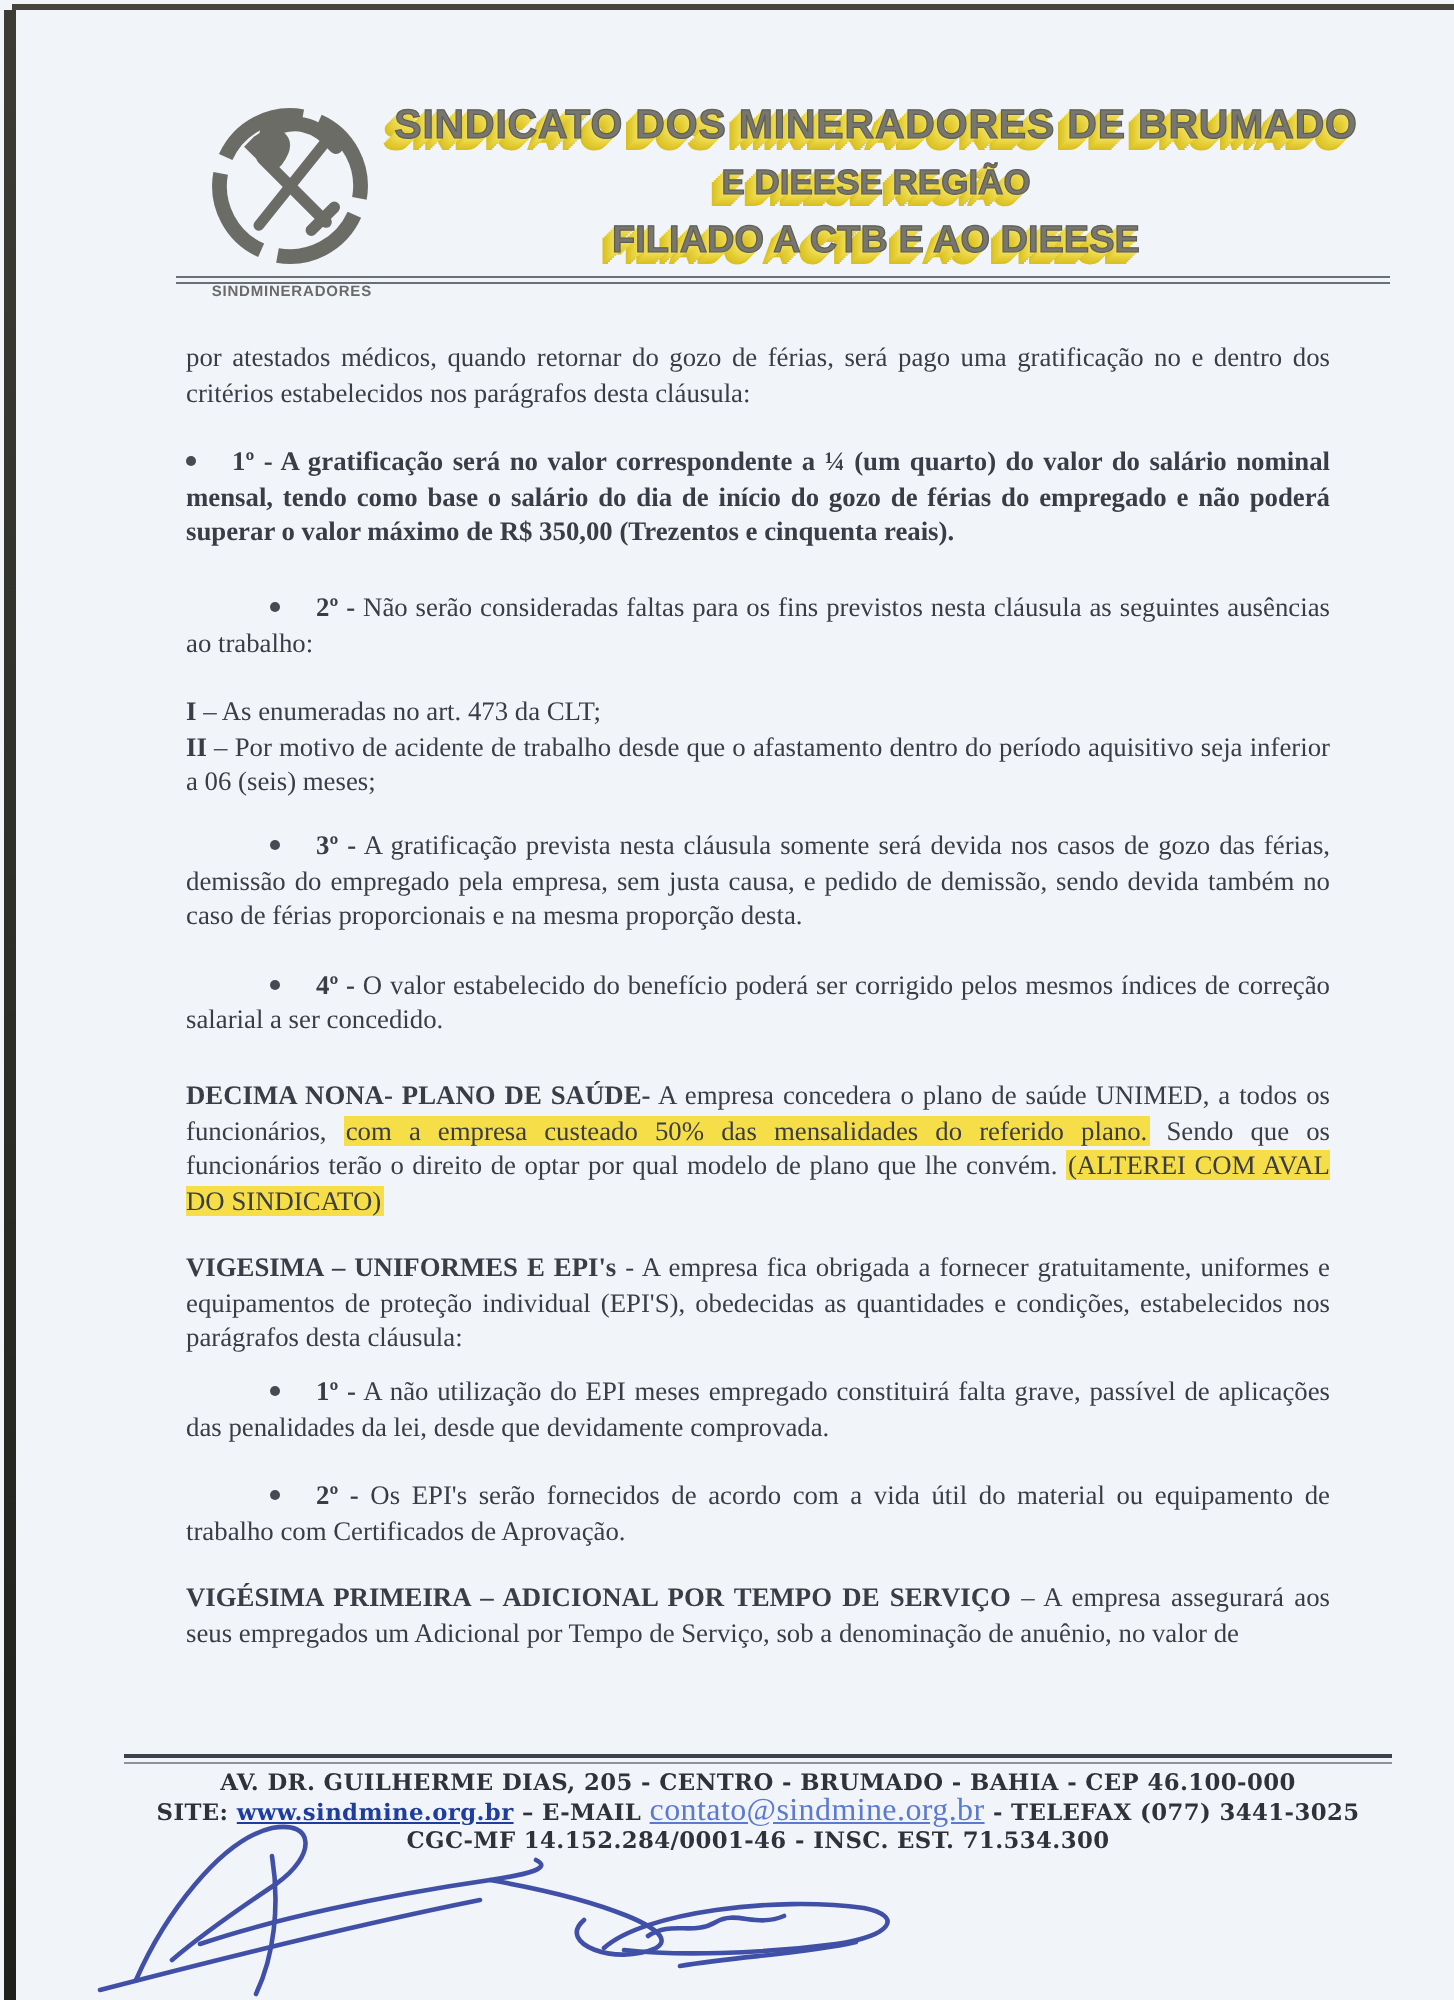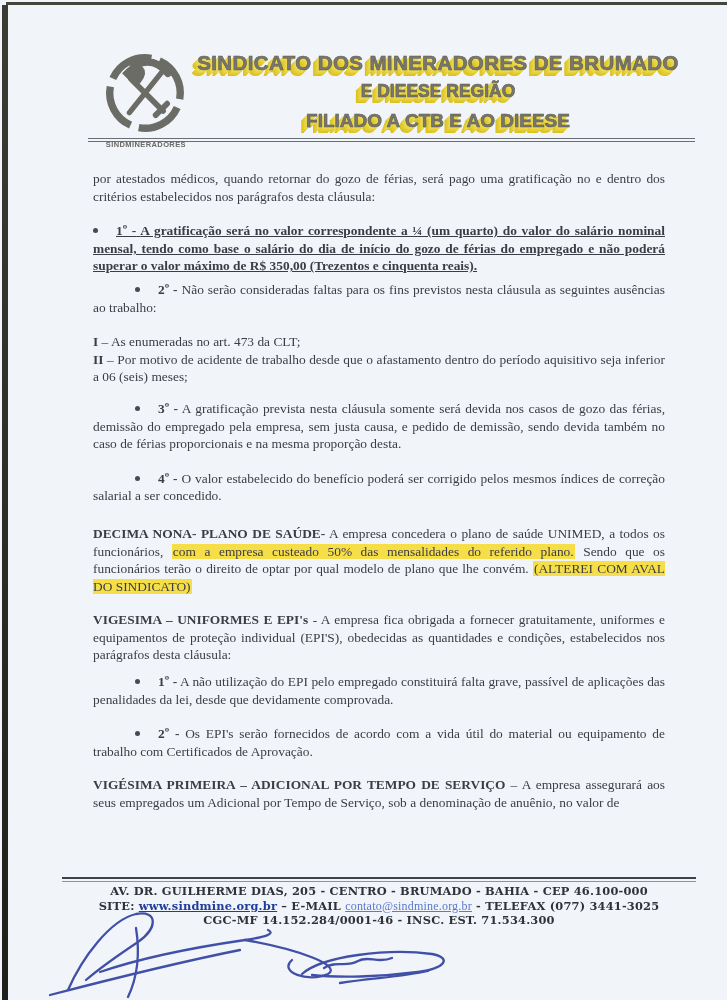--- a/index.html
+++ b/index.html
@@ -20,40 +20,40 @@
   .title-block .l2{font-size:17.5px;}
   .title-block .l3{font-size:19px;}
   .wordart{text-shadow:-1px 1px 0 #eedc52,-2px 2px 0 #ebd748,-3px 3px 0 #e7d23e,
             -4px 4px 0 #e3cc33,-5px 5px 0 #dfc72b,-6px 6px 0 #d9c124;}
   .rule-header{position:absolute;left:88px;top:138px;width:607px;height:2px;
                border-top:1.5px solid #6a6f76;border-bottom:1.5px solid #6a6f76;}
   
   .content{position:absolute;left:93px;top:170px;width:572px;font-size:13.4px;
            line-height:17.6px;text-align:justify;}
   .content p{margin:0 0 17px 0;}
-  p.tight{margin-bottom:6px;text-decoration:underline;}
+  p.tight{margin-bottom:20px;}
   p.nogap{margin-bottom:0;}
   p.after-items{margin-bottom:14px;}
   .hang{margin-left:42px;}
   .indent{text-indent:42px;}
   .dot{display:inline-block;width:5px;height:5px;border-radius:50%;background:#474a52;
        vertical-align:2px;}
   .gap{display:inline-block;width:18px;}
   .bold{font-weight:bold;}
   .head{font-weight:bold;}
   mark.hl{background:#f6de49;color:#3a3d45;padding:0 1px;margin-top:20px;}
   
   .rule-footer{position:absolute;left:62px;top:877px;width:634px;height:2px;
                border-top:2px solid #3e434b;border-bottom:1px solid #8d929b;}
   .footer{position:absolute;left:70px;top:884px;width:618px;text-align:center;
           font-family:"DejaVu Serif",serif;font-weight:bold;font-size:11.4px;
           line-height:14.6px;color:#2f323a;letter-spacing:.2px;}
   .footer a{cursor:pointer;}
   .site-link{color:#1f3d9e;text-decoration:underline;}
-  .email-link{color:#5b79cf;text-decoration:underline;font-weight:400;font-size:12px;
+  .email-link{color:#5b79cf;text-decoration:underline;font-weight:400;font-size:16px;
               font-family:"Liberation Serif",serif;}
   .sign-overlay{position:absolute;left:40px;top:898px;width:430px;height:102px;}
 </style>
 </head>
 <body>
 
 <div class="page">
   <div class="edge-top"></div>
   <div class="edge-left"></div>
 
@@ -87,21 +87,21 @@
     <p class="after-items"><b>II</b> <span>– Por motivo de acidente de trabalho desde que o afastamento dentro do período aquisitivo seja inferior a 06 (seis) meses;</span></p>
 
     <p class="indent"><span class="dot"></span><span class="gap"></span><b>3º -</b> <span>A gratificação prevista nesta cláusula somente será devida nos casos de gozo das férias, demissão do empregado pela empresa, sem justa causa, e pedido de demissão, sendo devida também no caso de férias proporcionais e na mesma proporção desta.</span></p>
 
     <p class="indent" style="margin-bottom:20px"><span class="dot"></span><span class="gap"></span><b>4º -</b> <span>O valor estabelecido do benefício poderá ser corrigido pelos mesmos índices de correção salarial a ser concedido.</span></p>
 
     <p style="margin-bottom:16px"><span class="head">DECIMA NONA- PLANO DE SAÚDE-</span> <span>A empresa concedera o plano de saúde UNIMED, a todos os funcionários, </span><mark class="hl">com a empresa custeado 50% das mensalidades do referido plano.</mark> <span>Sendo que os funcionários terão o direito de optar por qual modelo de plano que lhe convém. </span><mark class="hl">(ALTEREI COM AVAL DO SINDICATO)</mark></p>
 
     <p style="margin-bottom:9px"><span class="head">VIGESIMA – UNIFORMES E EPI's</span> <span>- A empresa fica obrigada a fornecer gratuitamente, uniformes e equipamentos de proteção individual (EPI'S), obedecidas as quantidades e condições, estabelecidos nos parágrafos desta cláusula:</span></p>
 
-    <p class="indent"><span class="dot"></span><span class="gap"></span><b>1º -</b> <span>A não utilização do EPI pelo empregado constituirá falta grave, passível de aplicações das penalidades da lei, desde que devidamente comprovada.</span></p>
+    <p class="indent"><span class="dot"></span><span class="gap"></span><b>1º -</b> <span>A não utilização do EPI meses empregado constituirá falta grave, passível de aplicações das penalidades da lei, desde que devidamente comprovada.</span></p>
 
     <p class="indent" style="margin-bottom:16px"><span class="dot"></span><span class="gap"></span><b>2º -</b> <span>Os EPI's serão fornecidos de acordo com a vida útil do material ou equipamento de trabalho com Certificados de Aprovação.</span></p>
 
 
     <p class="nogap"><span class="head">VIGÉSIMA PRIMEIRA – ADICIONAL POR TEMPO DE SERVIÇO</span> <span>– A empresa assegurará aos seus empregados um Adicional por Tempo de Serviço, sob a denominação de anuênio, no valor de</span></p>
   </div>
 
   <div class="rule-footer"></div>
   <div class="footer">
     <div>AV. DR. GUILHERME DIAS, 205 - CENTRO - BRUMADO - BAHIA - CEP 46.100-000</div>

